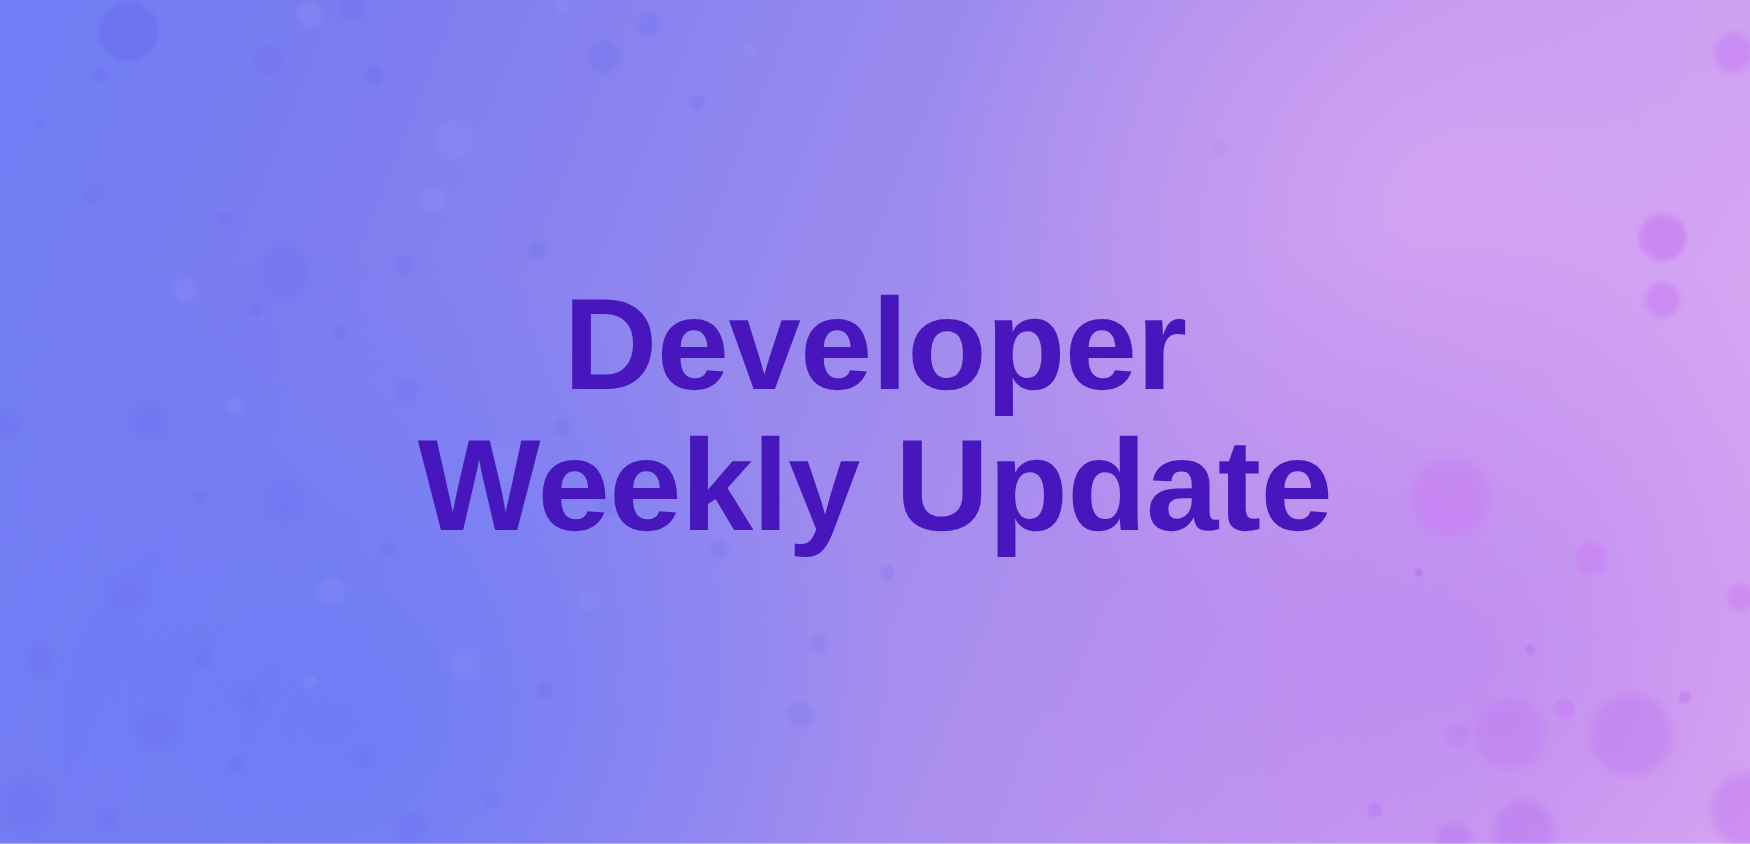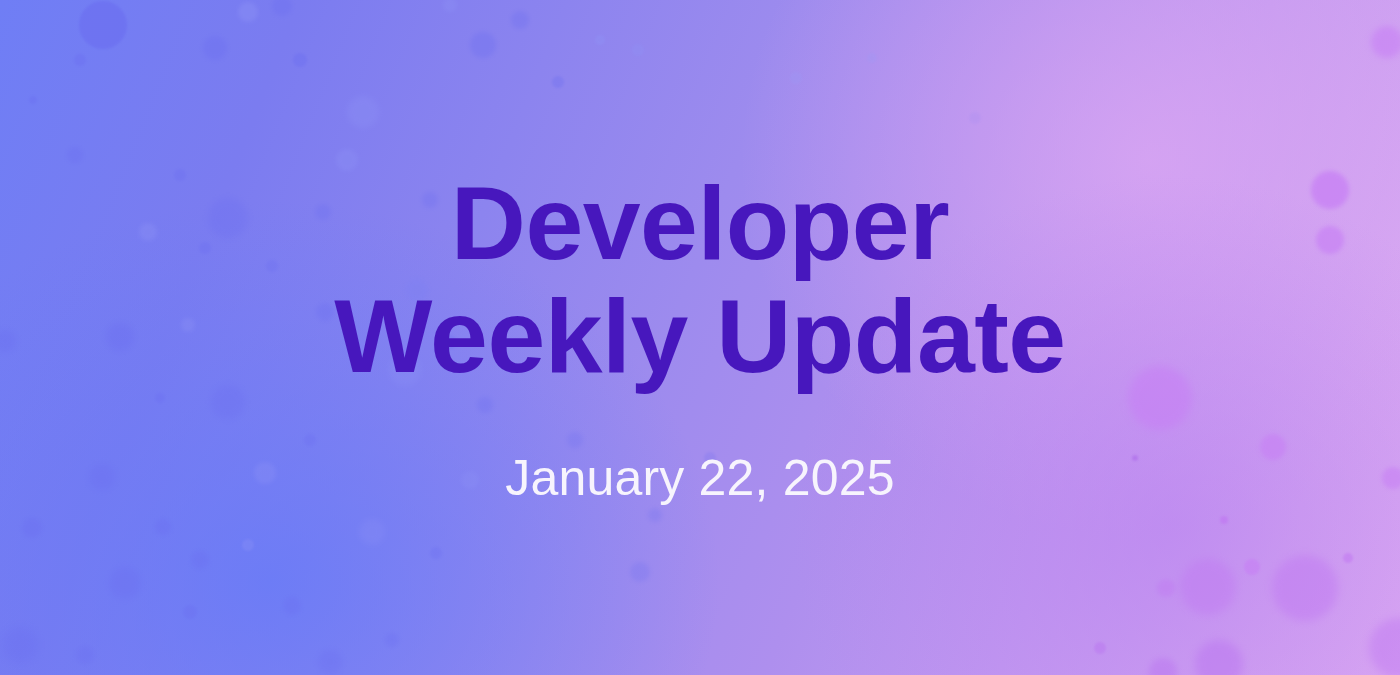--- a/index.html
+++ b/index.html
@@ -178,16 +178,15 @@
       <div class="c" style="left: 1149px; top: 658px; width: 28px; height: 28px; background: rgb(184, 110, 240); opacity: 0.4; filter: blur(3px);"></div>
       <div class="c" style="left: 1094px; top: 642px; width: 12px; height: 12px; background: rgb(184, 110, 240); opacity: 0.38; filter: blur(1px);"></div>
       <div class="c" style="left: 1132px; top: 455px; width: 6px; height: 6px; background: rgb(167, 96, 232); opacity: 0.45; filter: blur(1px);"></div>
     </div>
 
   <div id="content">
     <h1 id="title-block">
       <span id="title-line-1">Developer</span>
       <span id="title-line-2">Weekly Update</span>
     </h1>
-    <div id="date-line">January 22, 2025</div>
   </div>
 
 </div>
 
 </body></html>

